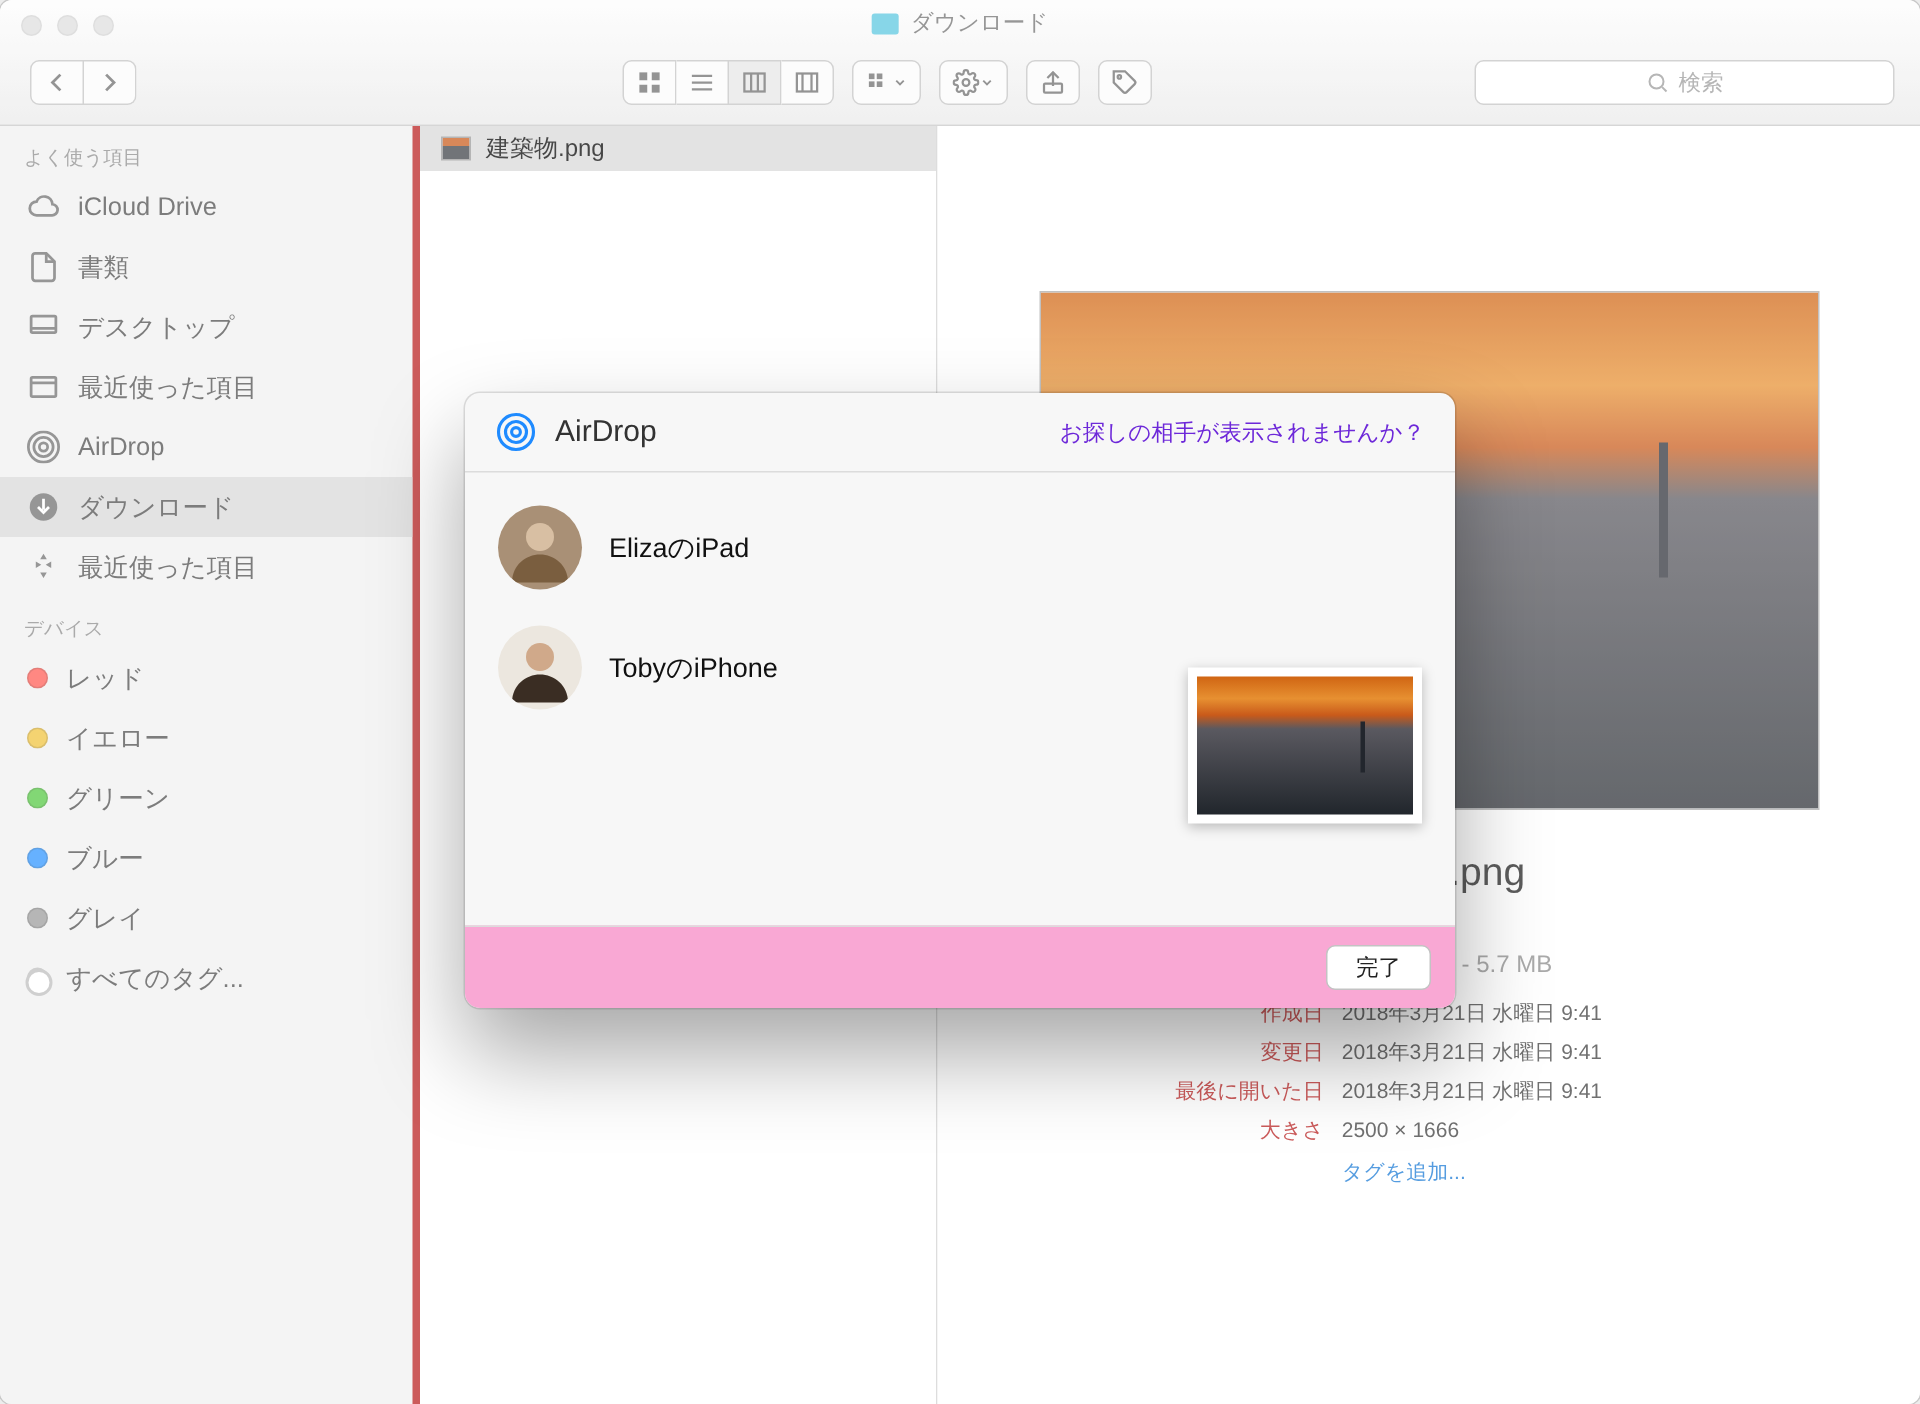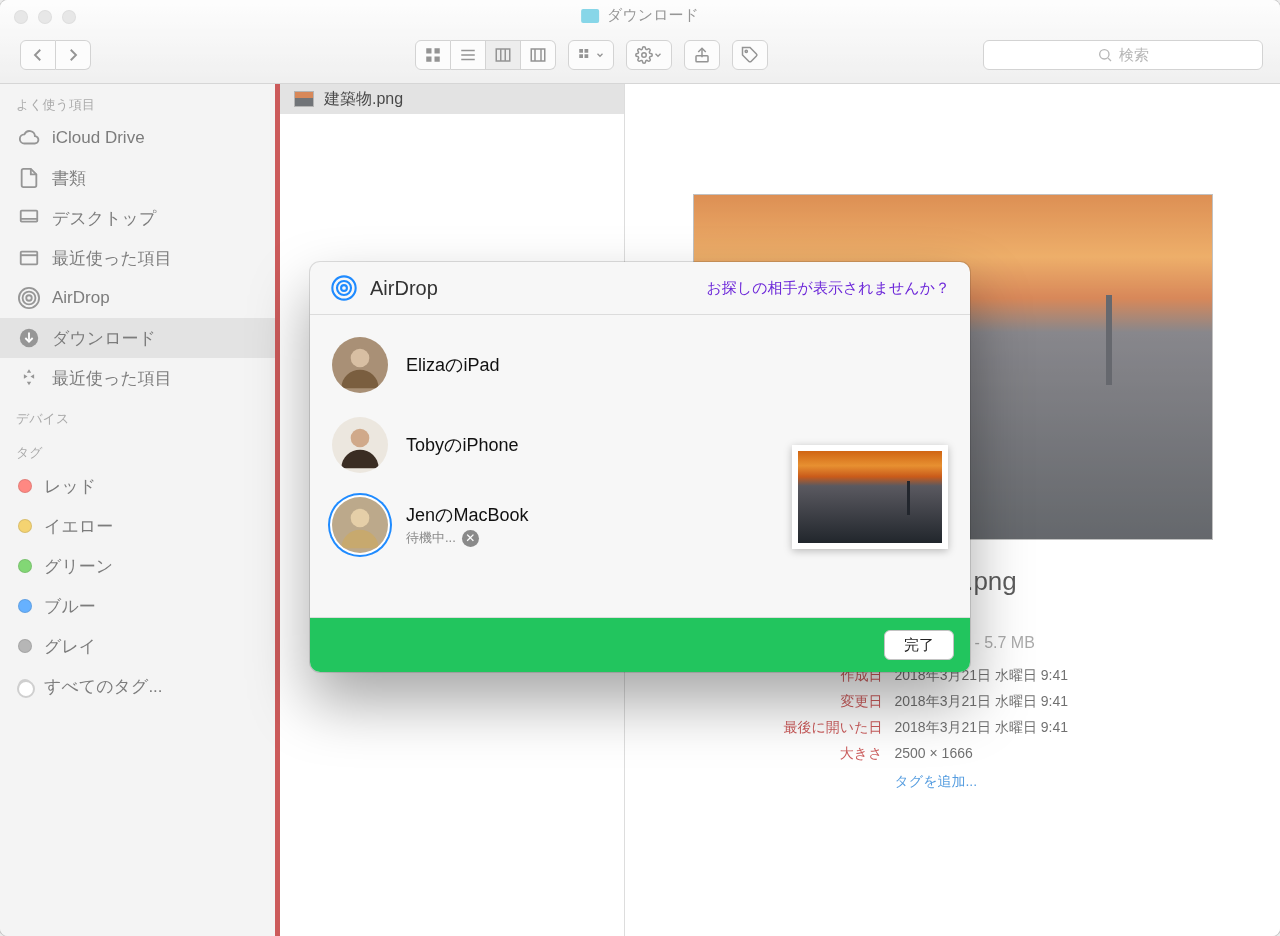--- a/index.html
+++ b/index.html
@@ -103,21 +103,21 @@
   .avatar.ring { box-shadow: 0 0 0 2px #fff, 0 0 0 4px #1f8bff; }
   .recip-text .name { font-size:18px; color:#111; }
   .recip-text .status { font-size:13px; color:#8a8a8a; display:flex; align-items:center; gap:6px; margin-top:2px;}
   .status-x { width:17px; height:17px; border-radius:50%; background:#8a8a8a; color:#fff; display:flex; align-items:center; justify-content:center; font-size:12px; line-height:1;}
 
   .sheet-thumb-wrap { width:200px; display:flex; align-items:flex-start; justify-content:center; padding-top:130px; }
   .sheet-thumb { width:156px; height:104px; background:#fff; padding:6px; box-shadow:0 2px 8px rgba(0,0,0,0.25); }
   .sheet-thumb-inner { width:100%; height:100%; background:linear-gradient(#d06513 0%, #e79031 16%, #c95a1a 28%, #5a5960 38%, #21262c 100%); position:relative;}
   .sheet-thumb-inner::after{content:"";position:absolute;right:32px;top:30px;width:3px;height:34px;background:#22262d;}
 
-  .sheet-footer { border-top:1px solid #dcdcdc; padding:12px 16px; display:flex; justify-content:flex-end; background:#22c55e;}
+  .sheet-footer { border-top:1px solid #dcdcdc; padding:12px 16px; display:flex; justify-content:flex-end; background:#f9a8d4;}
   .done-btn { min-width:70px; height:30px; border:1px solid #c3c3c3; border-radius:6px; background:#fff; font-size:15px; color:#222; padding:0 16px;}
 
   
   .ad-ico { width:28px;height:28px; }
 </style>
 </head>
 <body>
 
 <div class="window">
 
@@ -296,21 +296,20 @@
         <span class="icon">
             <svg width="22" height="22" viewBox="0 0 24 24" fill="#6e6e6e">
               <path d="M12 2l3 5h-6zM5 9l5 3-5 3zM19 9l-5 3 5 3zM9 19h6l-3 5z" transform="scale(0.8) translate(3,1)"></path>
             </svg>
           </span>
         <span>最近使った項目</span>
       </div>
 
       <div class="side-section-label">デバイス</div>
 
-      <div class="side-section-label">タグ</div>
 
       <div class="side-item">
           <span class="tag-dot" style="background:#ff5a52"></span>
           <span>レッド</span>
         </div>
       <div class="side-item">
           <span class="tag-dot" style="background:#f0c23b"></span>
           <span>イエロー</span>
         </div>
       <div class="side-item">
@@ -399,35 +398,20 @@
           <div class="avatar" style="background:#ece7df">
             <svg viewBox="0 0 24 24">
                 <circle cx="12" cy="9" r="4" fill="#d0a98a"></circle>
                 <path d="M4 22c0-5 4-8 8-8s8 3 8 8" fill="#3a2d23"></path>
               </svg>
           </div>
           <div class="recip-text">
               <div class="name">TobyのiPhone</div>
             </div>
         </div>
-        <div class="recip">
-          <div class="avatar ring" style="background:#bca98b">
-            <svg viewBox="0 0 24 24">
-                <circle cx="12" cy="9" r="4" fill="#e5cfa8"></circle>
-                <path d="M4 22c0-5 4-8 8-8s8 3 8 8" fill="#c7a96e"></path>
-              </svg>
-          </div>
-          <div class="recip-text">
-            <div class="name">JenのMacBook</div>
-            <div class="status">
-              <span>待機中...</span>
-              <span class="status-x">✕</span>
-            </div>
-          </div>
-        </div>
       </div>
 
       <div class="sheet-thumb-wrap">
         <div class="sheet-thumb">
             <div class="sheet-thumb-inner"></div>
           </div>
       </div>
     </div>
 
     <div class="sheet-footer">

